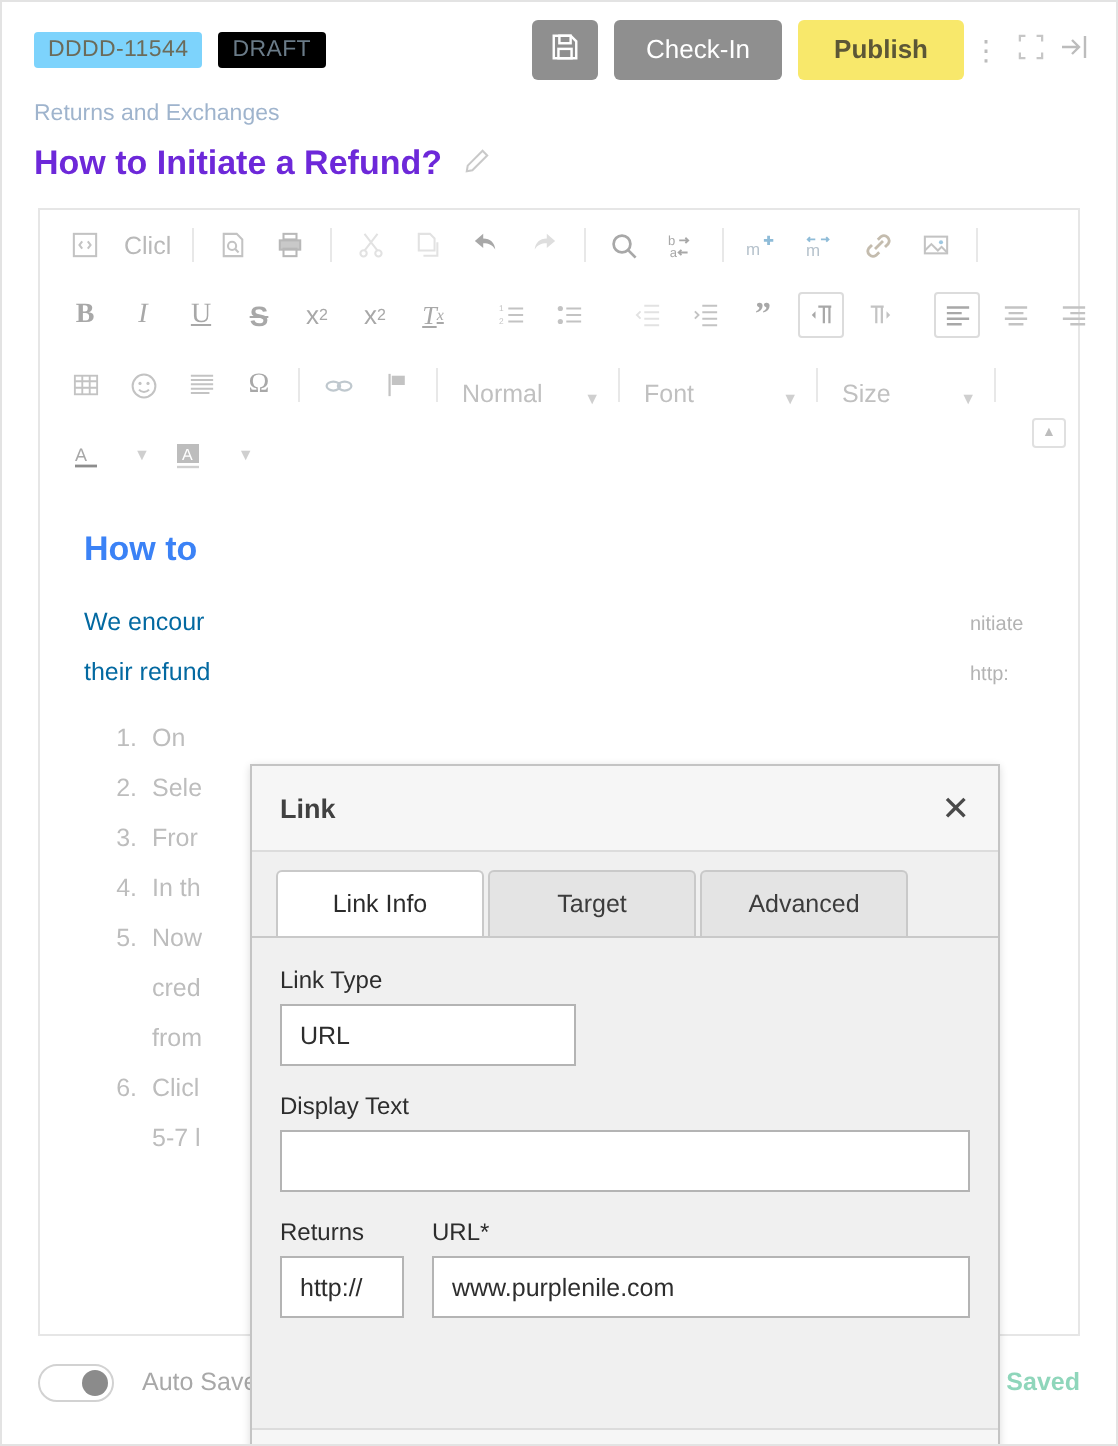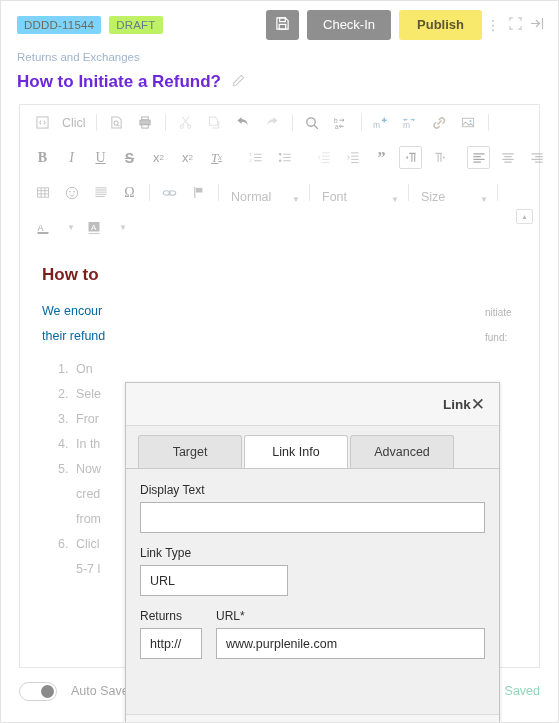--- a/index.html
+++ b/index.html
@@ -10,21 +10,21 @@
     font-family:"Liberation Sans", sans-serif;
     overflow:hidden;
     position:relative;
     border:1px solid #e3e3e3;
   }
 
   
   .topbar { height:47px; display:flex; align-items:center; padding:0 10px 0 16px; }
   .badge { font-size:11.5px; padding:3px 7px; border-radius:2px; letter-spacing:.2px; }
   .badge-id { background:#7dd3fc; color:#6b6b5a; }
-  .badge-state { background:#bef264; color:#6a7b88; margin-left:8px;text-align:center; }
+  .badge-state { background:#000000; color:#6a7b88; margin-left:8px;text-align:center; }
   .topbar-spacer { flex:1; }
   .btn-save {
     width:33px; height:30px; background:#8f8f8f; border:none; border-radius:3px;
     color:#fff; display:flex; align-items:center; justify-content:center; cursor:pointer;
   }
   .btn-checkin {
     height:30px; padding:0 16px; background:#8f8f8f; border:none; border-radius:3px;
     color:#fff; font-size:13px; font-weight:normal; margin-left:8px; cursor:pointer;
   }
   .btn-publish {
@@ -63,34 +63,34 @@
   .combo.size { min-width:78px; }
   .caret { font-size:8px; color:#cfcfcf; margin-left:10px; }
   .collapse-btn {
     position:absolute; right:6px; top:104px; width:17px; height:15px;
     border:1px solid #e0e0e0; border-radius:2px; display:flex;
     align-items:center; justify-content:center; font-size:7px; color:#bdbdbd; cursor:pointer;
   }
 
   
   .docarea { padding:16px 22px 0 22px; position:relative; }
-  .doc-h2 { font-size:17px; font-weight:bold; color:#7f1d1d; margin:4px 0 14px; }
+  .doc-h2 { font-size:17px; font-weight:bold; color:#3b82f6; margin:4px 0 14px; }
   .doc-p { font-size:12.5px; color:#0369a1; line-height:25px; margin:12px 0 8px; }
   .doc-ol { margin:6px 0 0 0; padding-left:30px; color:#bdbdbd; font-size:12.5px; line-height:25px; }
   .doc-ol li { padding-left:4px; }
 
   
   .modal {
     position:absolute; left:105px; top:277px; width:375px; height:378px;
     background:#f0f0f0; border:1px solid #c4c4c4; box-shadow:0 1px 4px rgba(0,0,0,.14);
     display:flex; flex-direction:column; font-family:"Liberation Sans", sans-serif;
   }
   .modal-head {
     height:43px; background:#f6f6f6; border-bottom:1px solid #dcdcdc;
-    display:flex; align-items:center; padding:0 14px;text-align:right;
+    display:flex; align-items:center; padding:0 14px;
   }
   .modal-title { font-size:13.5px; font-weight:bold; color:#414141; flex:1; }
   .modal-x { font-size:17px; color:#4a4a4a; cursor:pointer; line-height:1; }
   .tabs { display:flex; padding:9px 12px 0 12px; background:#f0f0f0; }
   .tab {
     width:104px; height:33px; display:flex; align-items:center; justify-content:center;
     font-size:12.5px; color:#3c3c3c; background:#e4e4e4; border:1px solid #c9c9c9;
     border-bottom:none; border-radius:3px 3px 0 0; margin-right:2px; cursor:pointer;
   }
   .tab.active { background:#ffffff; color:#2b2b2b; }
@@ -116,21 +116,21 @@
   .toggle {
     width:38px; height:19px; border-radius:10px; border:1px solid #d2d2d2;
     background:#fff; position:relative; cursor:pointer;
   }
   .toggle .knob {
     position:absolute; right:2px; top:2px; width:13px; height:13px;
     border-radius:50%; background:#8b8b8b;
   }
   .footer-label { font-size:12.5px; color:#a8a8a8; margin-left:14px; }
   .footer-spacer { flex:1; }
-  .saved { font-size:12.5px; color:#8fd6bb; }
+  .saved { font-size:12.5px; color:#8fd6bb;font-weight:bold; }
 </style>
 </head>
 <body>
 
 <div class="topbar">
   <span class="badge badge-id">DDDD-11544</span>
   <span class="badge badge-state">DRAFT</span>
   <span class="topbar-spacer"></span>
 
   <button class="btn-save">
@@ -415,45 +415,45 @@
         <span>from</span>
       </li>
       <li>
         <span>Clicl</span><br>
         <span>5-7 l</span>
       </li>
     </ol>
 
     <div style="position:absolute;left:465px;top:55px;font-size:10px;color:#b3b3b3;line-height:25px;">
       <span>nitiate</span><br>
-      <span>fund:</span>
+      <span>http:</span>
     </div>
   </div>
 
   <div class="modal">
     <div class="modal-head">
       <span class="modal-title">Link</span>
       <span class="modal-x">✕</span>
     </div>
 
     <div class="tabs">
+      <div class="tab active">Link Info</div>
       <div class="tab">Target</div>
-      <div class="tab active">Link Info</div>
       <div class="tab">Advanced</div>
     </div>
 
     <div class="modal-body">
+      <div class="fld-group">
+        <div class="fld-label">Link Type</div>
+        <input class="fld-input sel-linktype" type="text" value="URL" style="">
+      </div>
+
       <div class="fld-group">
         <div class="fld-label">Display Text</div>
         <input class="fld-input" type="text" value="" style="">
-      </div>
-
-      <div class="fld-group">
-        <div class="fld-label">Link Type</div>
-        <input class="fld-input sel-linktype" type="text" value="URL" style="">
       </div>
 
       <div class="row2">
         <div class="col-protocol">
           <div class="fld-label">Returns</div>
           <input class="fld-input" type="text" value="http://" style="">
         </div>
         <div class="col-url">
           <div class="fld-label">URL*</div>
           <input class="fld-input" type="text" value="www.purplenile.com" style="">

